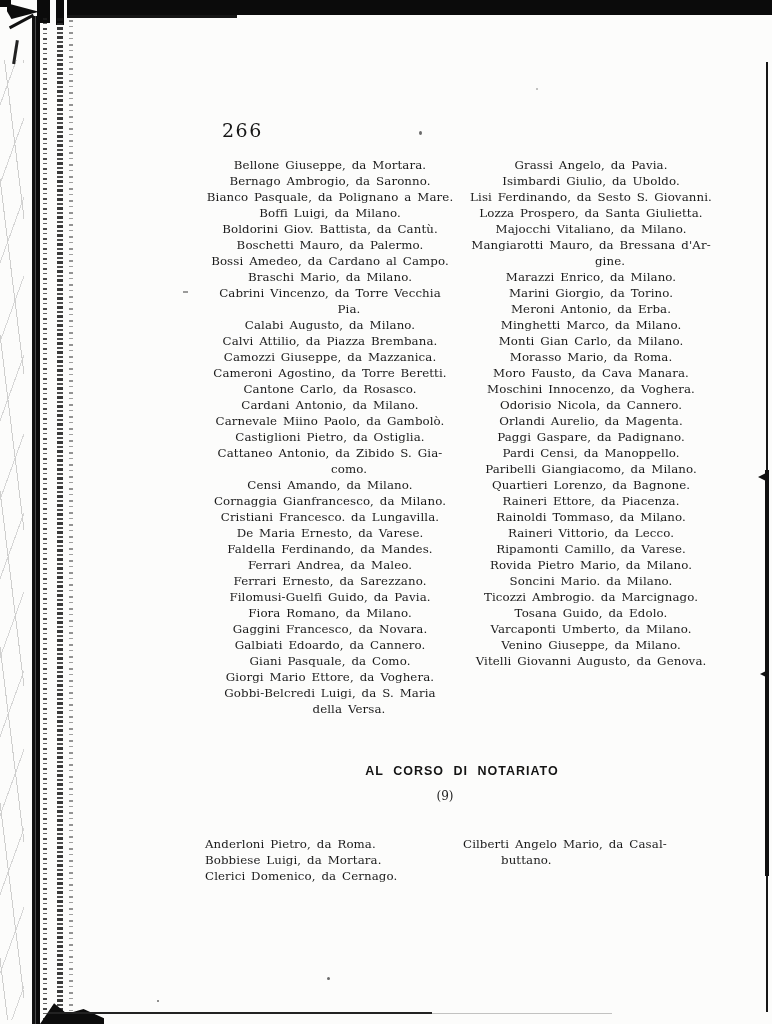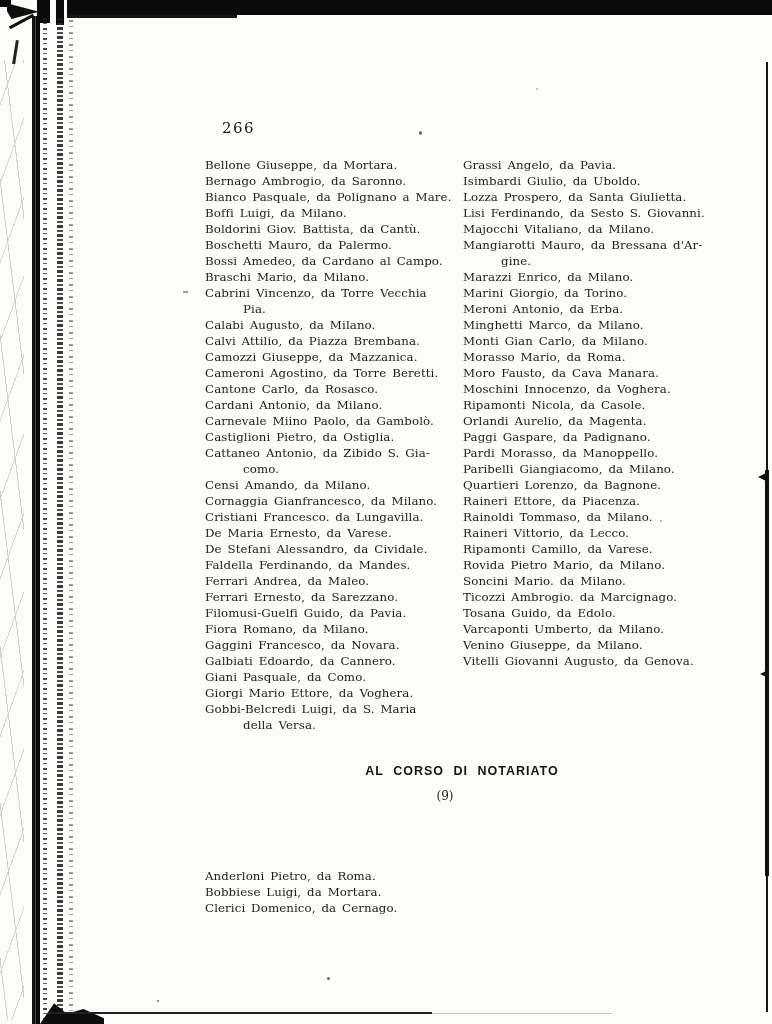--- a/index.html
+++ b/index.html
@@ -50,28 +50,28 @@
   .speck.s1 { left: 419px; top: 131px; width: 3px; height: 4px; }
   .speck.s2 { left: 327px; top: 977px; width: 3px; height: 3px; }
   .speck.s3 { left: 157px; top: 1000px; width: 2px; height: 2px; }
   .speck.s4 { left: 660px; top: 520px; width: 2px; height: 2px; opacity: .45; }
   .speck.s5 { left: 183px; top: 291px; width: 5px; height: 2px; border-radius: 0; opacity: .5; }
   .speck.s6 { left: 536px; top: 88px; width: 2px; height: 2px; opacity: .4; }
 
   
   .page-number {
     position: absolute; left: 222px; top: 119px;
-    font-size: 15px; letter-spacing: 1.5px; color: #161616;
+    font-size: 19px; letter-spacing: 1.5px; color: #161616;
   }
   .register-columns, .notariato-columns {
     position: absolute; left: 205px; width: 514px;
     display: flex; gap: 8px;
   }
-  .register-columns { top: 157px; }
-  .notariato-columns { top: 868px; }
+  .register-columns { top: 157px; text-align: center; }
+  .notariato-columns { top: 836px; }
   .col-left  { width: 250px; }
   .col-right { width: 256px; }
   .entry {
     margin: 0;
     font-size: 11.8px; line-height: 16px;
     letter-spacing: 0.1px; word-spacing: 2px;
     padding-left: 38px; text-indent: -38px;
     white-space: pre-line;
     color: #1b1b1b;
   }
@@ -140,53 +140,52 @@
       <p class="entry">Cantone Carlo, da Rosasco.</p>
       <p class="entry">Cardani Antonio, da Milano.</p>
       <p class="entry">Carnevale Miino Paolo, da Gambolò.</p>
       <p class="entry">Castiglioni Pietro, da Ostiglia.</p>
       <p class="entry">Cattaneo Antonio, da Zibido S. Gia-
 como.</p>
       <p class="entry">Censi Amando, da Milano.</p>
       <p class="entry">Cornaggia Gianfrancesco, da Milano.</p>
       <p class="entry">Cristiani Francesco. da Lungavilla.</p>
       <p class="entry">De Maria Ernesto, da Varese.</p>
-      <p class="entry">De Stefani Alessandro, da Cividale.</p>
       <p class="entry">Faldella Ferdinando, da Mandes.</p>
       <p class="entry">Ferrari Andrea, da Maleo.</p>
       <p class="entry">Ferrari Ernesto, da Sarezzano.</p>
       <p class="entry">Filomusi-Guelfi Guido, da Pavia.</p>
       <p class="entry">Fiora Romano, da Milano.</p>
       <p class="entry">Gaggini Francesco, da Novara.</p>
       <p class="entry">Galbiati Edoardo, da Cannero.</p>
       <p class="entry">Giani Pasquale, da Como.</p>
       <p class="entry">Giorgi Mario Ettore, da Voghera.</p>
       <p class="entry">Gobbi-Belcredi Luigi, da S. Maria
 della Versa.</p>
     </div>
   <div class="col-right">
       <p class="entry">Grassi Angelo, da Pavia.</p>
       <p class="entry">Isimbardi Giulio, da Uboldo.</p>
+      <p class="entry">Lisi Ferdinando, da Sesto S. Giovanni.</p>
       <p class="entry">Lozza Prospero, da Santa Giulietta.</p>
-      <p class="entry">Lisi Ferdinando, da Sesto S. Giovanni.</p>
       <p class="entry">Majocchi Vitaliano, da Milano.</p>
       <p class="entry">Mangiarotti Mauro, da Bressana d'Ar-
 gine.</p>
       <p class="entry">Marazzi Enrico, da Milano.</p>
       <p class="entry">Marini Giorgio, da Torino.</p>
       <p class="entry">Meroni Antonio, da Erba.</p>
       <p class="entry">Minghetti Marco, da Milano.</p>
       <p class="entry">Monti Gian Carlo, da Milano.</p>
       <p class="entry">Morasso Mario, da Roma.</p>
       <p class="entry">Moro Fausto, da Cava Manara.</p>
       <p class="entry">Moschini Innocenzo, da Voghera.</p>
-      <p class="entry">Ripamonti Nicola, da Casole.</p>
+      <p class="entry">Odorisio Nicola, da Cannero.</p>
       <p class="entry">Orlandi Aurelio, da Magenta.</p>
       <p class="entry">Paggi Gaspare, da Padignano.</p>
-      <p class="entry">Pardi Morasso, da Manoppello.</p>
+      <p class="entry">Pardi Censi, da Manoppello.</p>
       <p class="entry">Paribelli Giangiacomo, da Milano.</p>
       <p class="entry">Quartieri Lorenzo, da Bagnone.</p>
       <p class="entry">Raineri Ettore, da Piacenza.</p>
       <p class="entry">Rainoldi Tommaso, da Milano.</p>
       <p class="entry">Raineri Vittorio, da Lecco.</p>
       <p class="entry">Ripamonti Camillo, da Varese.</p>
       <p class="entry">Rovida Pietro Mario, da Milano.</p>
       <p class="entry">Soncini Mario. da Milano.</p>
       <p class="entry">Ticozzi Ambrogio. da Marcignago.</p>
       <p class="entry">Tosana Guido, da Edolo.</p>
@@ -198,13 +197,17 @@
 
 <div class="section-heading">AL CORSO DI NOTARIATO</div>
 <div class="section-count">(9)</div>
 
 <div class="notariato-columns">
   <div class="col-left">
       <p class="entry">Anderloni Pietro, da Roma.</p>
       <p class="entry">Bobbiese Luigi, da Mortara.</p>
       <p class="entry">Clerici Domenico, da Cernago.</p>
     </div>
+  <div class="col-right">
+      <p class="entry">Cilberti Angelo Mario, da Casal-
+buttano.</p>
+    </div>
 </div>
 
 </body></html>

